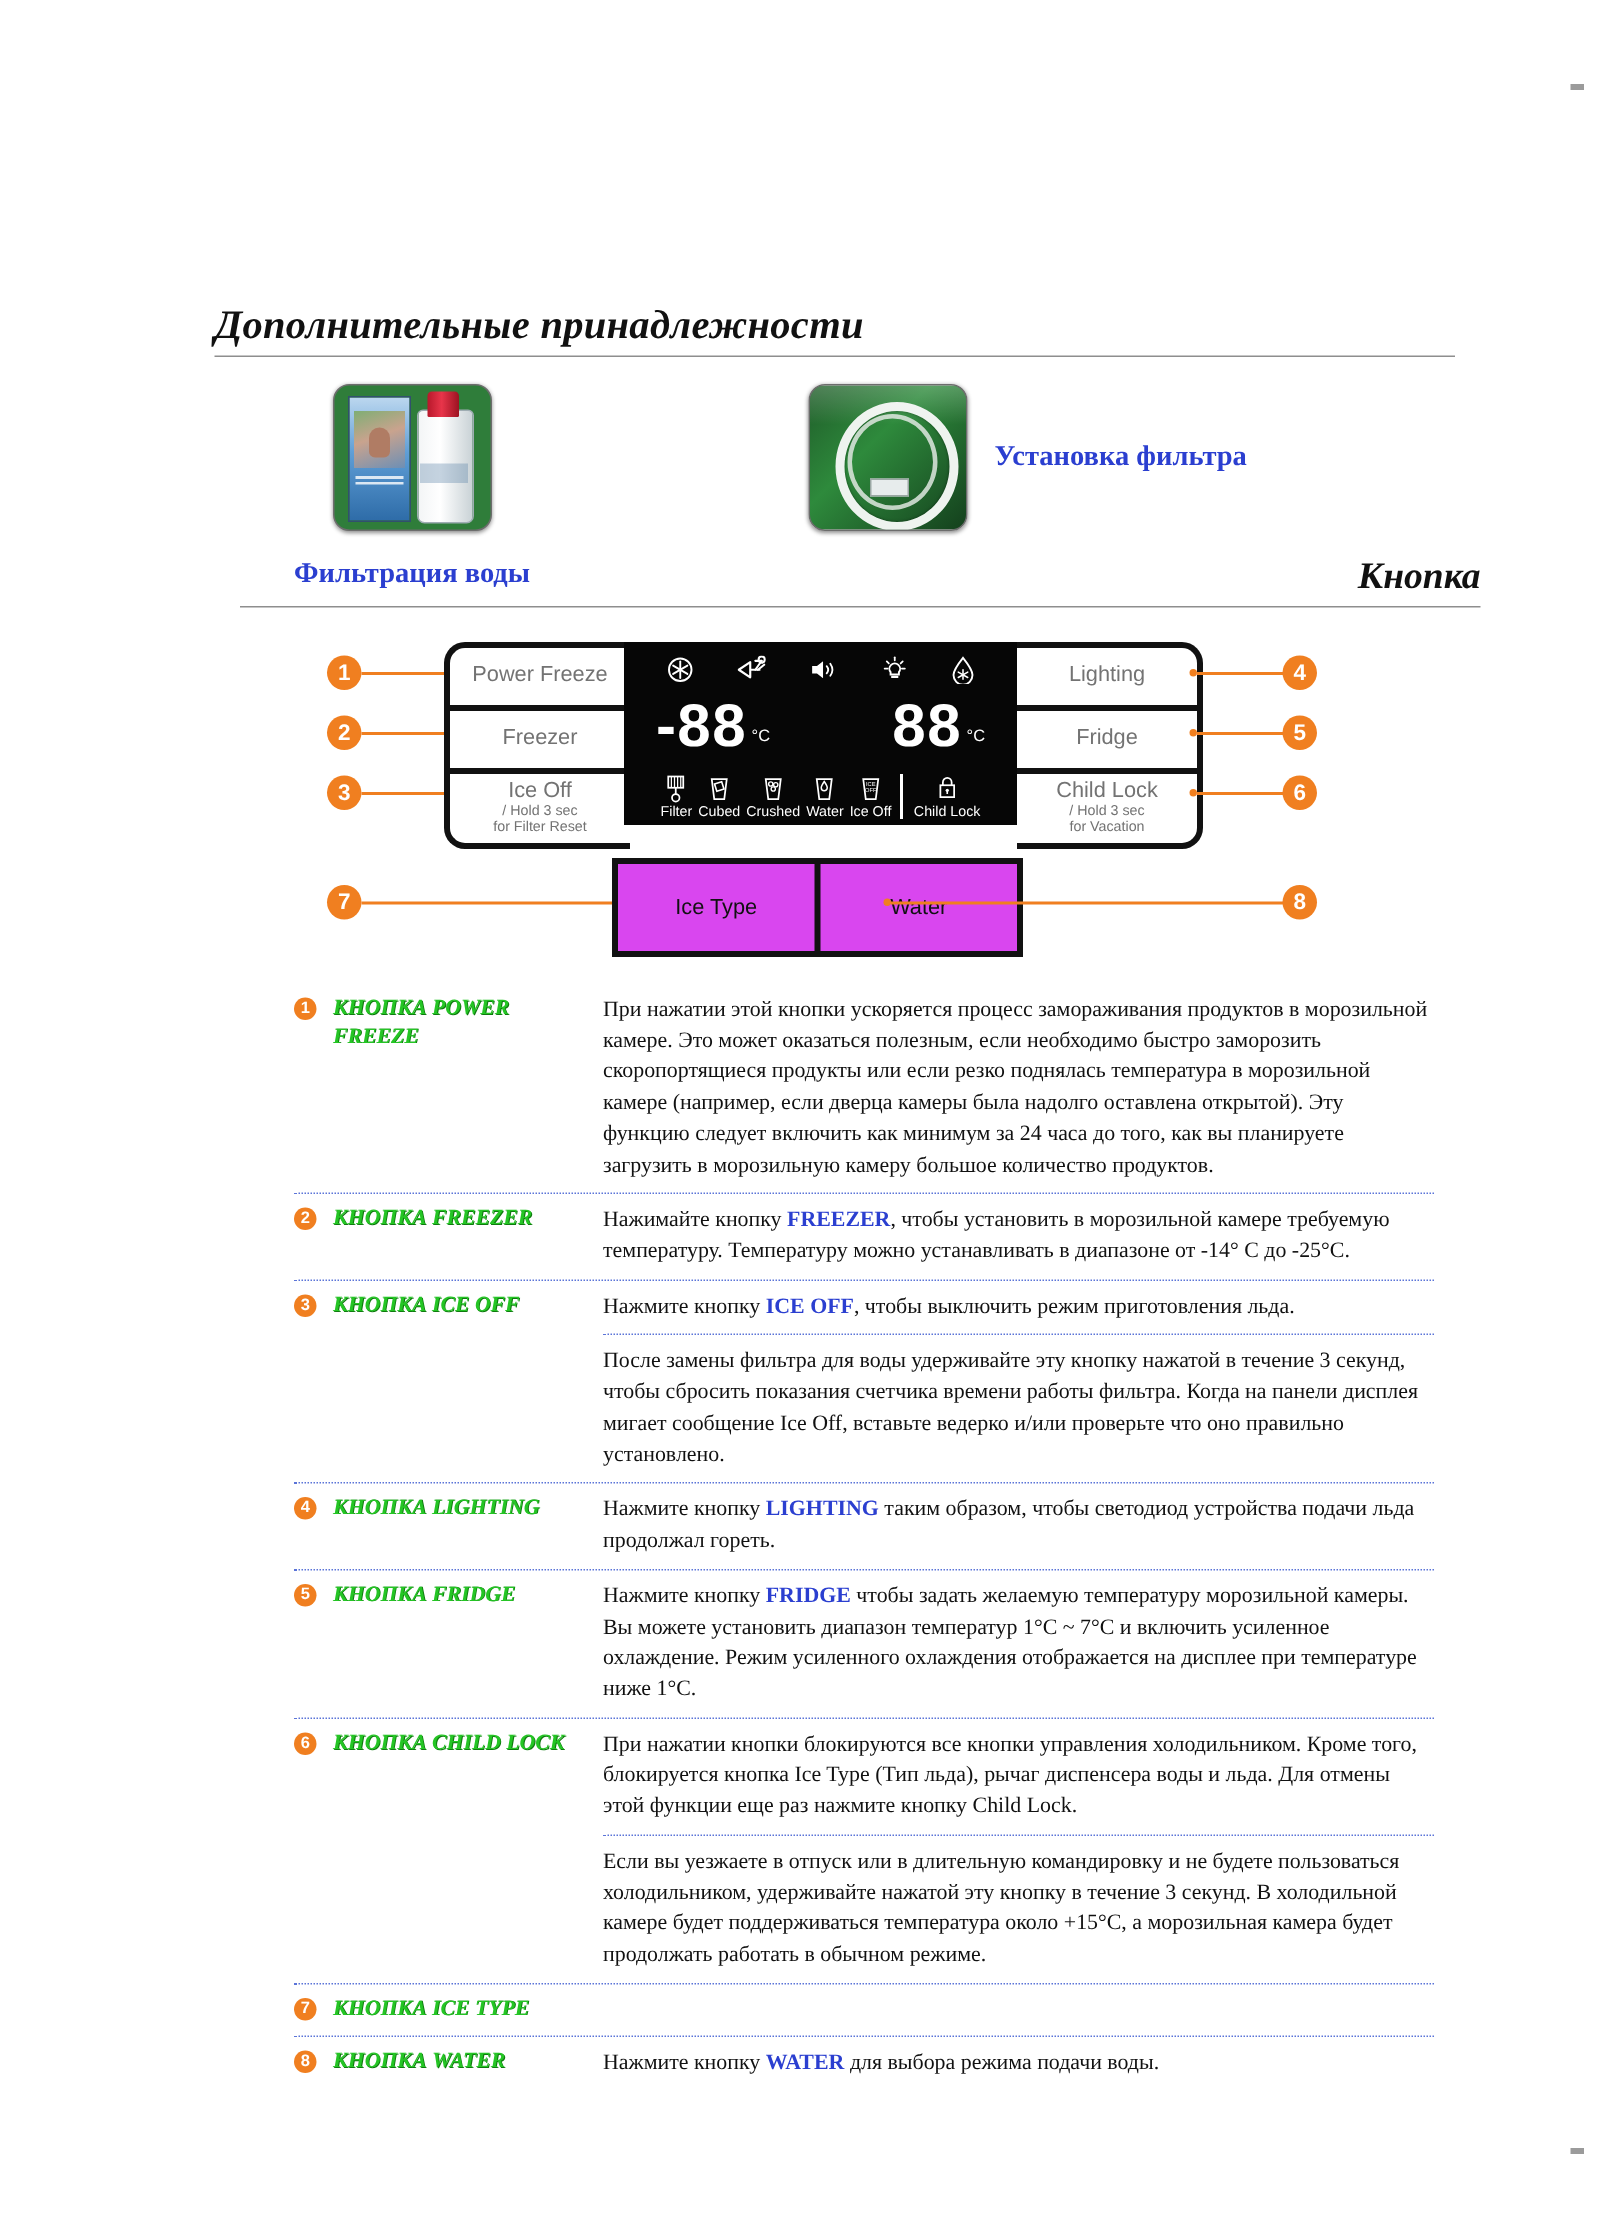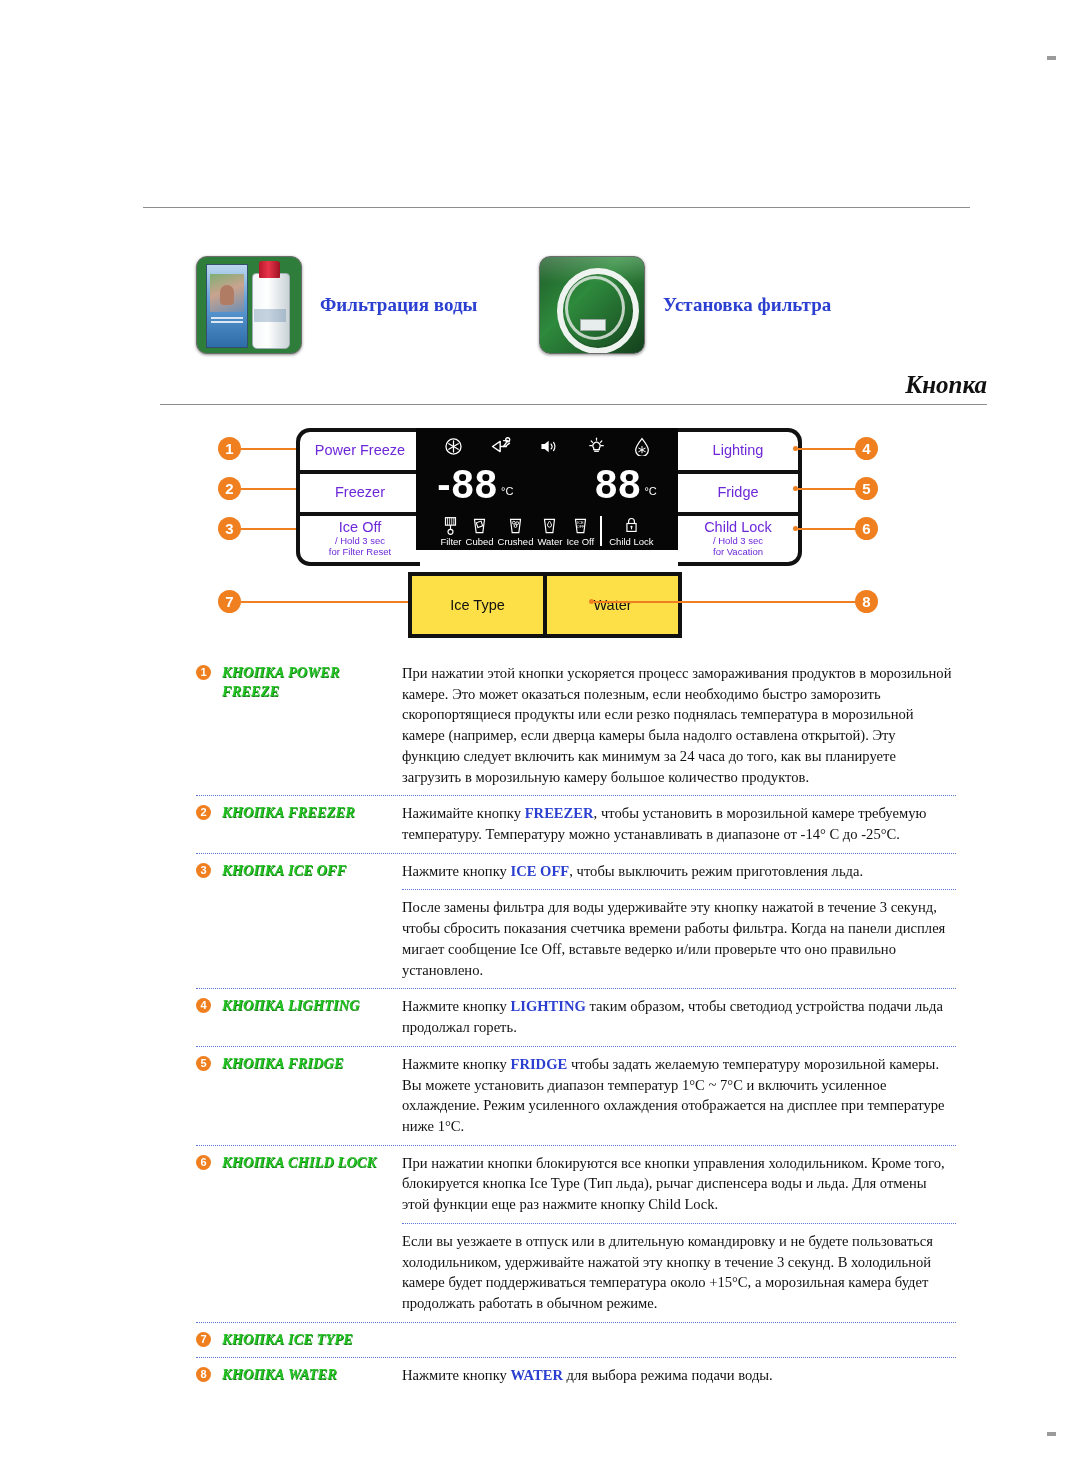--- a/index.html
+++ b/index.html
@@ -33,21 +33,21 @@
   }
   .h-sub{position:absolute;left:160px;top:371px;width:827px;text-align:right;}
   .h-sub .t{
     font-family:"Liberation Serif",serif;
     font-style:italic;font-weight:bold;
     font-size:25px;color:#111;line-height:1.1;
   }
 
   
   .acc{position:absolute;display:flex;align-items:center;gap:18px;}
-  .acc1{left:196px;top:256px;}
+  .acc1{left:196px;top:256px;flex-direction:column;}
   .acc2{left:539px;top:256px;}
   .acc-label{
     font-family:"Liberation Serif",serif;
     font-weight:bold;font-size:19px;color:#2b3fd0;white-space:nowrap;
   }
   .thumb{
     width:104px;height:96px;border-radius:11px;
     box-shadow:0 1px 3px rgba(0,0,0,.45);
     overflow:hidden;position:relative;
     border:1px solid #6d6d6d;
@@ -124,21 +124,21 @@
     position:absolute;width:120px;
     border:4px solid #111;
     background:#fff;
   }
   .btncol.left{left:100px;top:8px;border-radius:14px 0 0 14px;border-right:none;}
   .btncol.right{left:482px;top:8px;border-radius:0 14px 14px 0;border-left:none;}
   .btncell{
     height:38px;border-bottom:4px solid #111;
     display:flex;flex-direction:column;align-items:center;justify-content:center;
     font-family:"Liberation Sans",sans-serif;
-    color:#6d28d9;
+    color:#737373;
   }
   .btncell:last-child{border-bottom:none;height:46px;}
   .btncell .main{font-size:14.5px;line-height:1.05;}
   .btncell .sub{font-size:9.5px;line-height:1.15;text-align:center;}
 
   .lcd{
     position:absolute;left:220px;top:8px;width:262px;height:122px;
     background:#060606;
   }
   .lcd-top{
@@ -174,21 +174,21 @@
     color:#fff;
   }
   .lcd-item .lbl{
     font-family:"Liberation Sans",sans-serif;
     font-size:9.5px;line-height:1;color:#fff;white-space:nowrap;
   }
   .lcd-sep{width:2px;height:30px;background:#fff;margin:0 3px 0 2px;}
 
   .botrow{
     position:absolute;left:212px;top:152px;width:266px;height:58px;
-    border:4px solid #111;display:flex;background:#fde047;
+    border:4px solid #111;display:flex;background:#d946ef;
   }
   .botrow .cell{
     flex:1;display:flex;align-items:center;justify-content:center;
     font-family:"Liberation Sans",sans-serif;font-size:14.5px;color:#111;
   }
   .botrow .cell:first-child{border-right:4px solid #111;}
 
   
   .tbl{position:absolute;left:196px;top:660px;width:760px;}
   .row{display:flex;padding:3px 0 6px 0;}
@@ -218,20 +218,21 @@
 </style>
 </head>
 <body>
 
 <div class="page">
 
   <div class="scan-mark m1"></div>
   <div class="scan-mark m2"></div>
 
   <div class="h-section">
+    <div class="t">Дополнительные принадлежности</div>
     <div class="h-rule"></div>
   </div>
 
   <div class="acc acc1">
     <div class="thumb thumb-a">
       <div class="carton">
           <div class="pic"></div>
           <div class="txt"></div>
         </div>
       <div class="bottle"></div>

